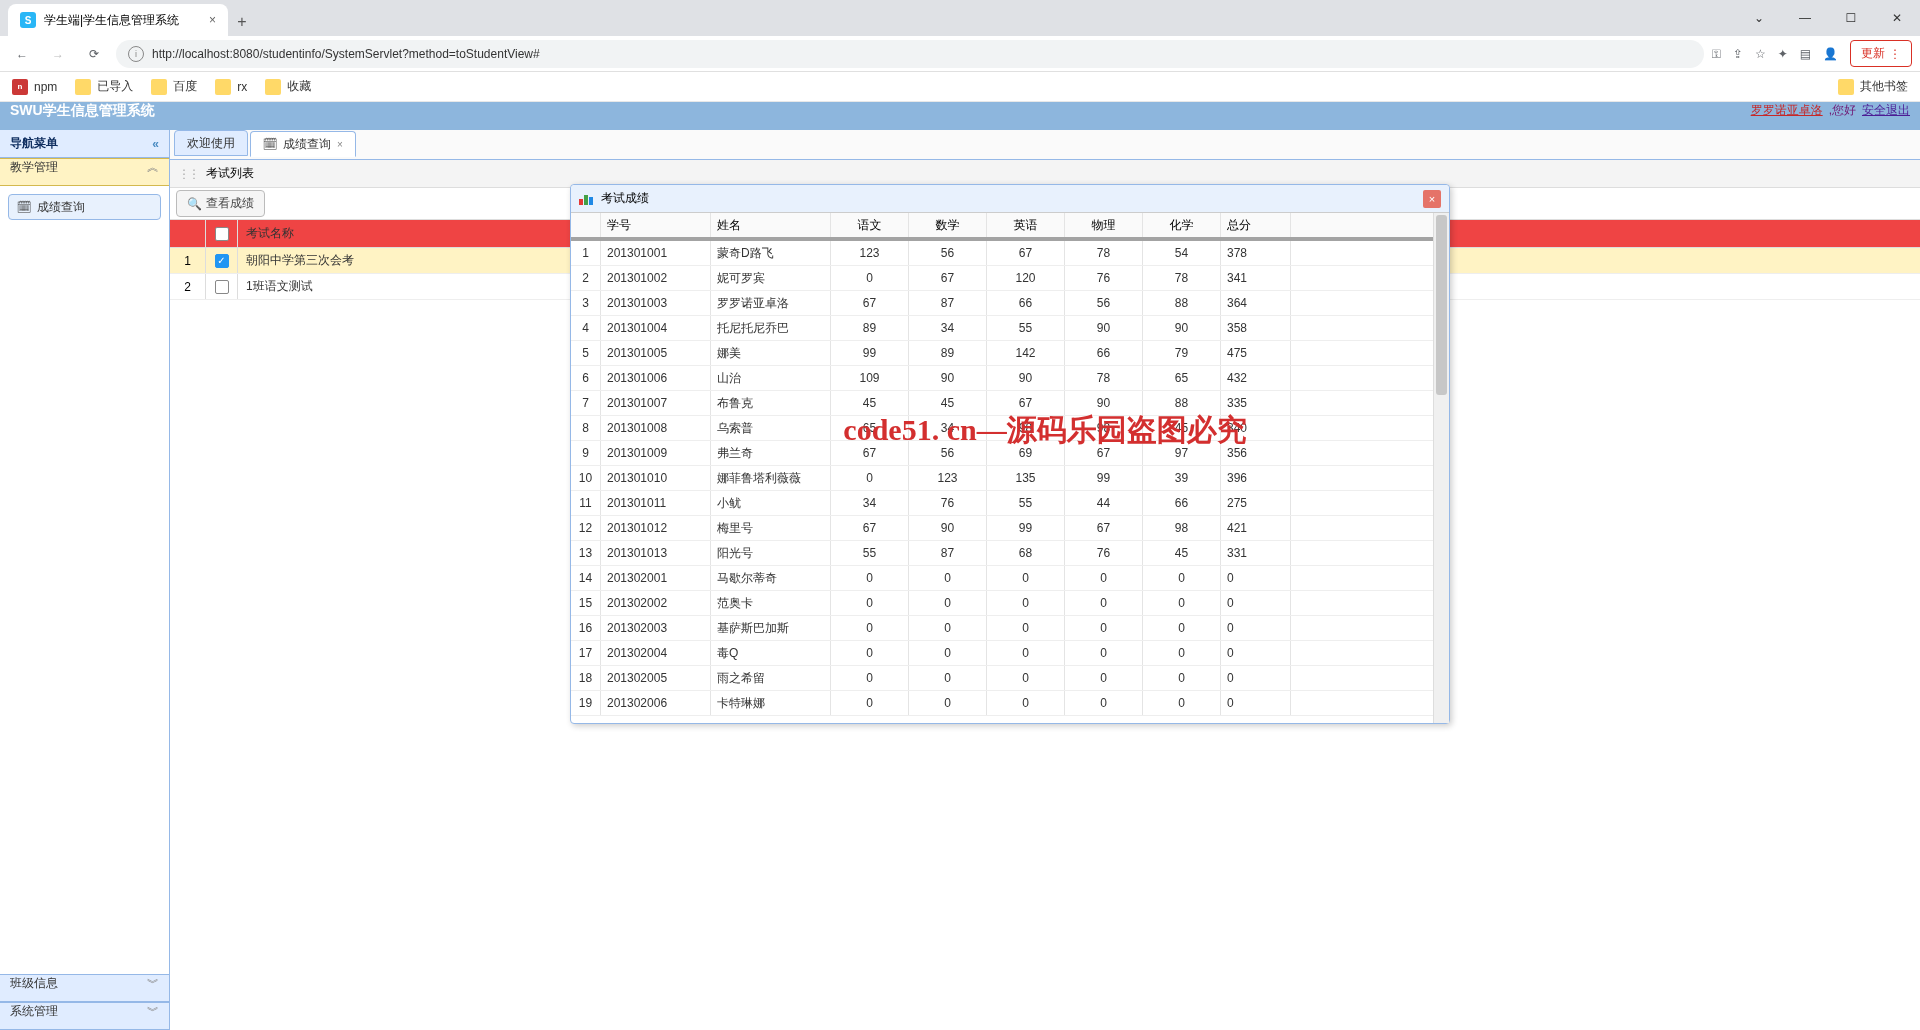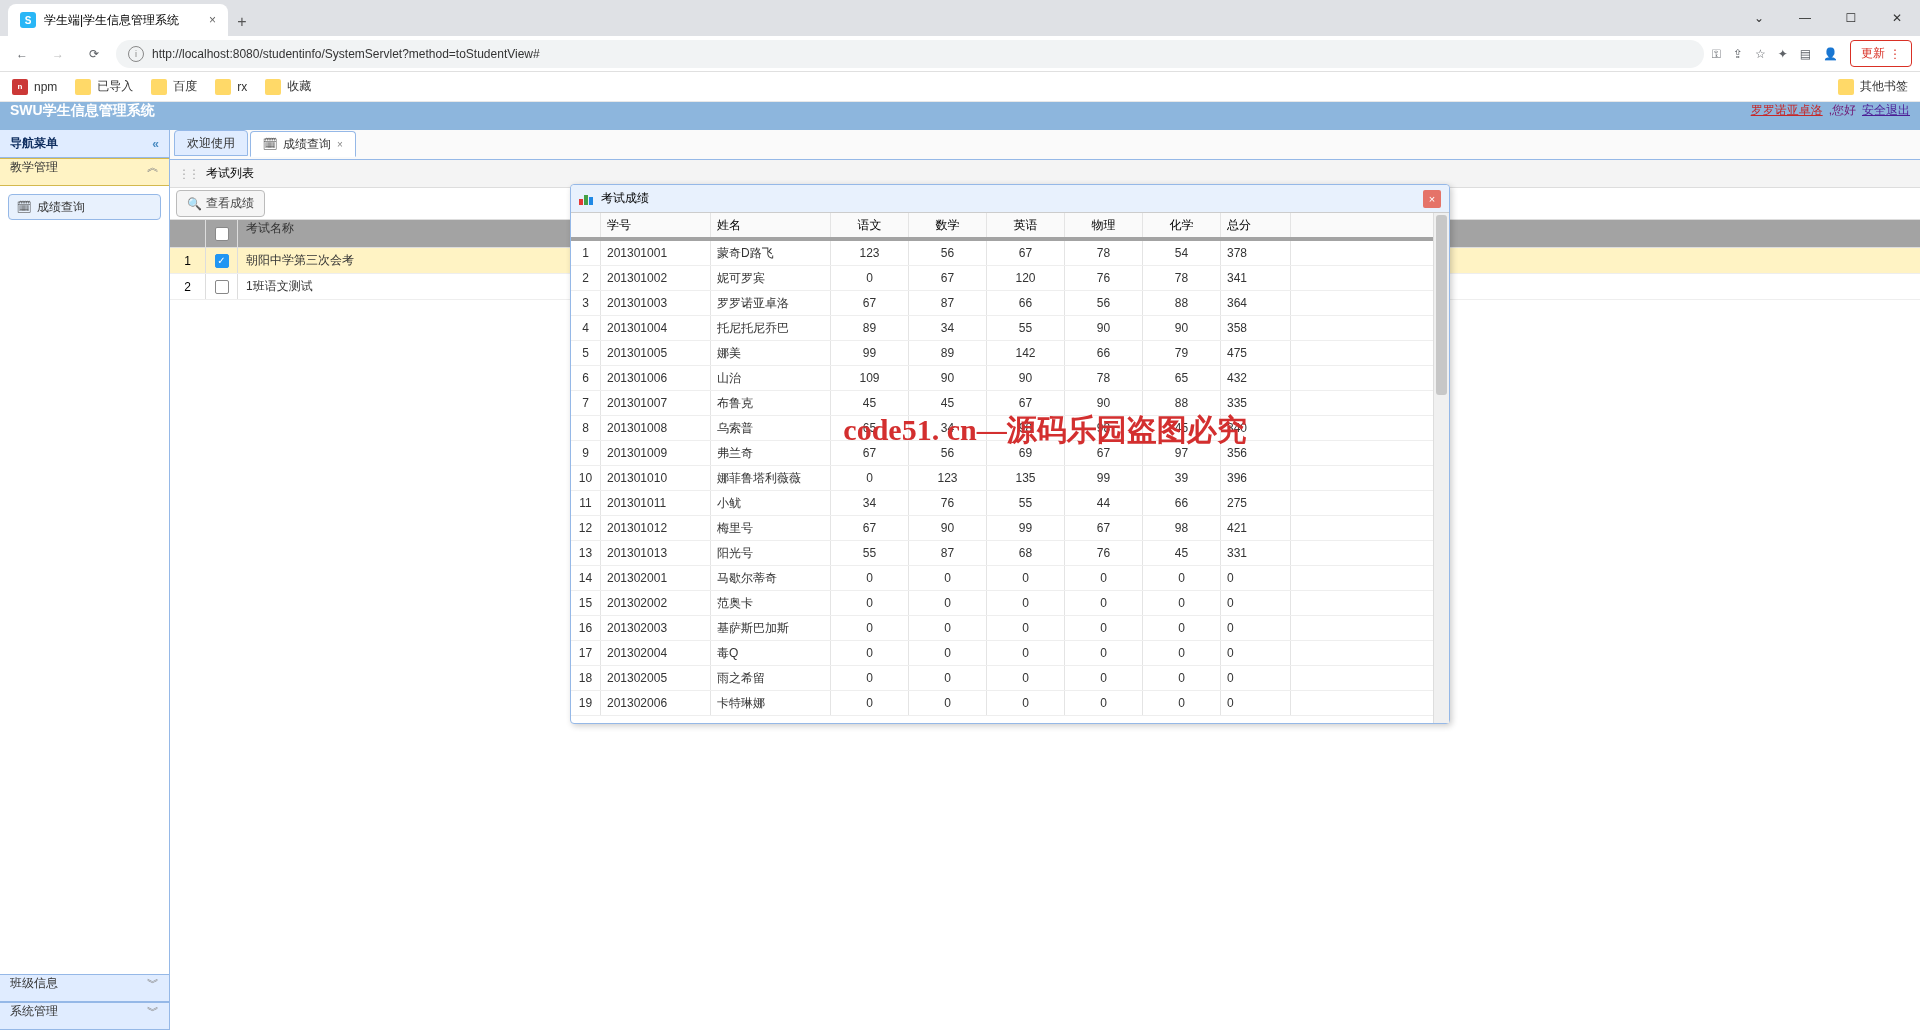--- a/index.html
+++ b/index.html
@@ -45,21 +45,21 @@
 .tabs{height:30px;display:flex;padding-left:4px;background:#fafafa;border-bottom:1px solid #95b8e7}
 .ctab{height:26px;border:1px solid #95b8e7;background:#e0ecff;padding:0 12px;display:flex;align-items:center;gap:6px;border-radius:4px 4px 0 0;margin-right:2px;cursor:pointer;color:#333}
 .ctab.active{background:#fff;border-bottom-color:#fff;position:relative;top:1px}
 .tab-x{color:#888;font-size:10px}
 .toolbar{height:28px;border-bottom:1px solid #ddd;display:flex;align-items:center;padding:0 8px;gap:8px;background:#f4f4f4}
 .tb-grip{color:#aaa;letter-spacing:-2px}
 .sub-toolbar{height:32px;display:flex;align-items:center;padding:0 6px;background:#fff;border-bottom:1px solid #ddd}
 .btn-view{border:1px solid #bbb;background:#f5f5f5;padding:4px 10px;border-radius:4px;display:flex;align-items:center;gap:4px;cursor:pointer;color:#444}
 .search-icon{color:#888}
 .exam-table{background:#fff}
-.et-head{height:28px;display:flex;align-items:flex-start;border-bottom:1px solid #ddd;background:#a3a3a3}
+.et-head{height:28px;display:flex;align-items:center;border-bottom:1px solid #ddd;background:#ef4444}
 .et-col-num{width:36px;text-align:center;border-right:1px solid #ddd;height:100%;display:flex;align-items:center;justify-content:center}
 .et-col-chk{width:32px;display:flex;align-items:center;justify-content:center;border-right:1px solid #ddd;height:100%}
 .et-col-name{flex:1;padding:0 8px;color:#333}
 .et-row{height:26px;display:flex;align-items:center;border-bottom:1px solid #eee}
 .et-row.selected{background:#fff3c4}
 .chk{width:14px;height:14px;border:1px solid #888;border-radius:2px;background:#fff;display:flex;align-items:center;justify-content:center}
 .chk.checked{background:#2196f3;border-color:#2196f3;color:#fff;font-size:10px}
 .dialog{position:absolute;left:400px;top:54px;width:880px;height:540px;background:#fff;border:1px solid #95b8e7;border-radius:4px;box-shadow:2px 2px 6px rgba(0,0,0,.2);display:flex;flex-direction:column}
 .dlg-title{height:28px;background:#e8f1fd;border-bottom:1px solid #ccc;display:flex;align-items:center;padding:0 8px;border-radius:4px 4px 0 0}
 .dlg-icon{width:16px;height:12px;display:flex;gap:1px;align-items:flex-end;margin-right:6px}

